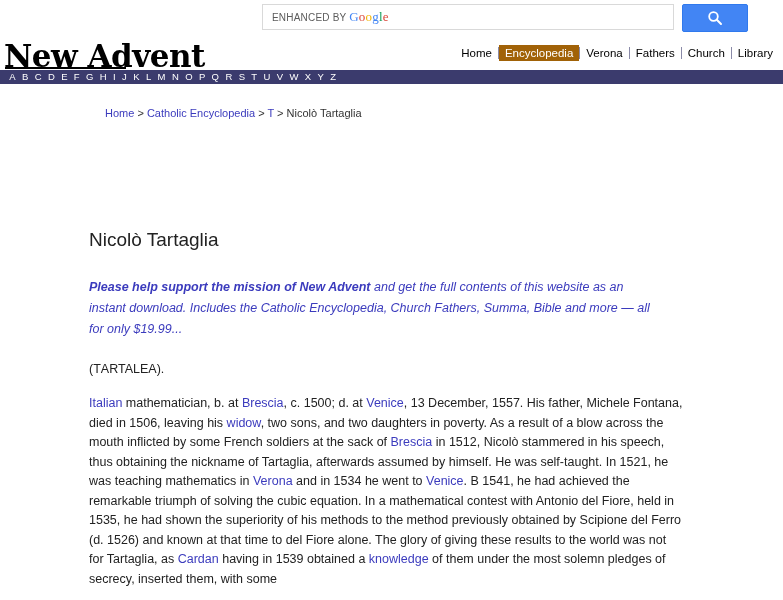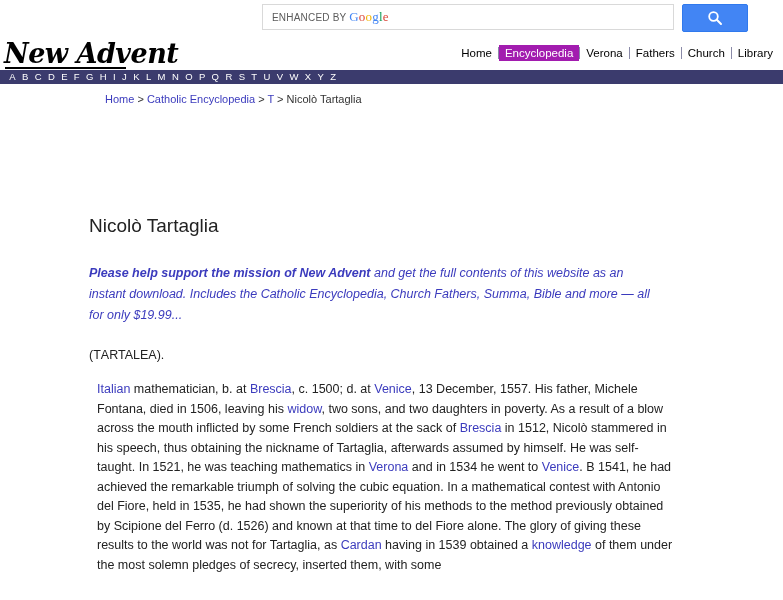--- a/index.html
+++ b/index.html
@@ -75,23 +75,22 @@
   
   .masthead {
     position: relative;
     height: 28px;
   }
   .logo {
     position: absolute;
     left: 4px;
     top: -4px;
     font-family: "DejaVu Serif", serif;
-    font-size: 27px;
+    font-size: 31px;
     font-weight: bold;
-    font-style: italic;
     letter-spacing: -0.5px;
     color: #000;
     white-space: nowrap;
   }
   .logo-underline {
     position: absolute;
     left: 5px;
     top: 25px;
     width: 121px;
     height: 2px;
@@ -107,21 +106,21 @@
   }
   .navbar a {
     display: inline-block;
     font-size: 11.5px;
     color: #000;
     text-decoration: none;
     padding: 2px 6px;
     white-space: nowrap;
   }
   .navbar a.active {
-    background: #a21caf;
+    background: #a16207;
     color: #fff;
   }
   .navbar .divider {
     width: 1px;
     height: 12px;
     background: #8a8aa8;
   }
 
   
   .alphabar {
@@ -142,21 +141,21 @@
     text-decoration: none;
     padding: 1px 3.2px;
     line-height: 12px;
     display: inline-block;
   }
 
   
   .breadcrumb {
     font-size: 11px;
     color: #333;
-    padding: 9px 0 0 105px;
+    padding: 23px 0 0 105px;
   }
   .breadcrumb a {
     color: #3b3bbd;
     text-decoration: none;
   }
   .breadcrumb .sep { color: #333; }
   .breadcrumb .current { color: #333; }
 
   
   .article {
@@ -184,21 +183,21 @@
   .smallcaps-line {
     font-size: 12.5px;
     color: #222;
     margin: 0 0 18px 0;
   }
   .sc { font-variant: small-caps; text-align: right; }
   .body-text {
     font-size: 12.5px;
     line-height: 19.5px;
     color: #222;
-    margin: 8px;
+    margin: 0;
     text-align: left;
   }
   .body-text a, .promo a { color: #3b3bbd; text-decoration: none; }
 </style>
 </head>
 <body>
 
 <div class="searchrow">
   <div class="search-wrap">
     <div class="search-box">

